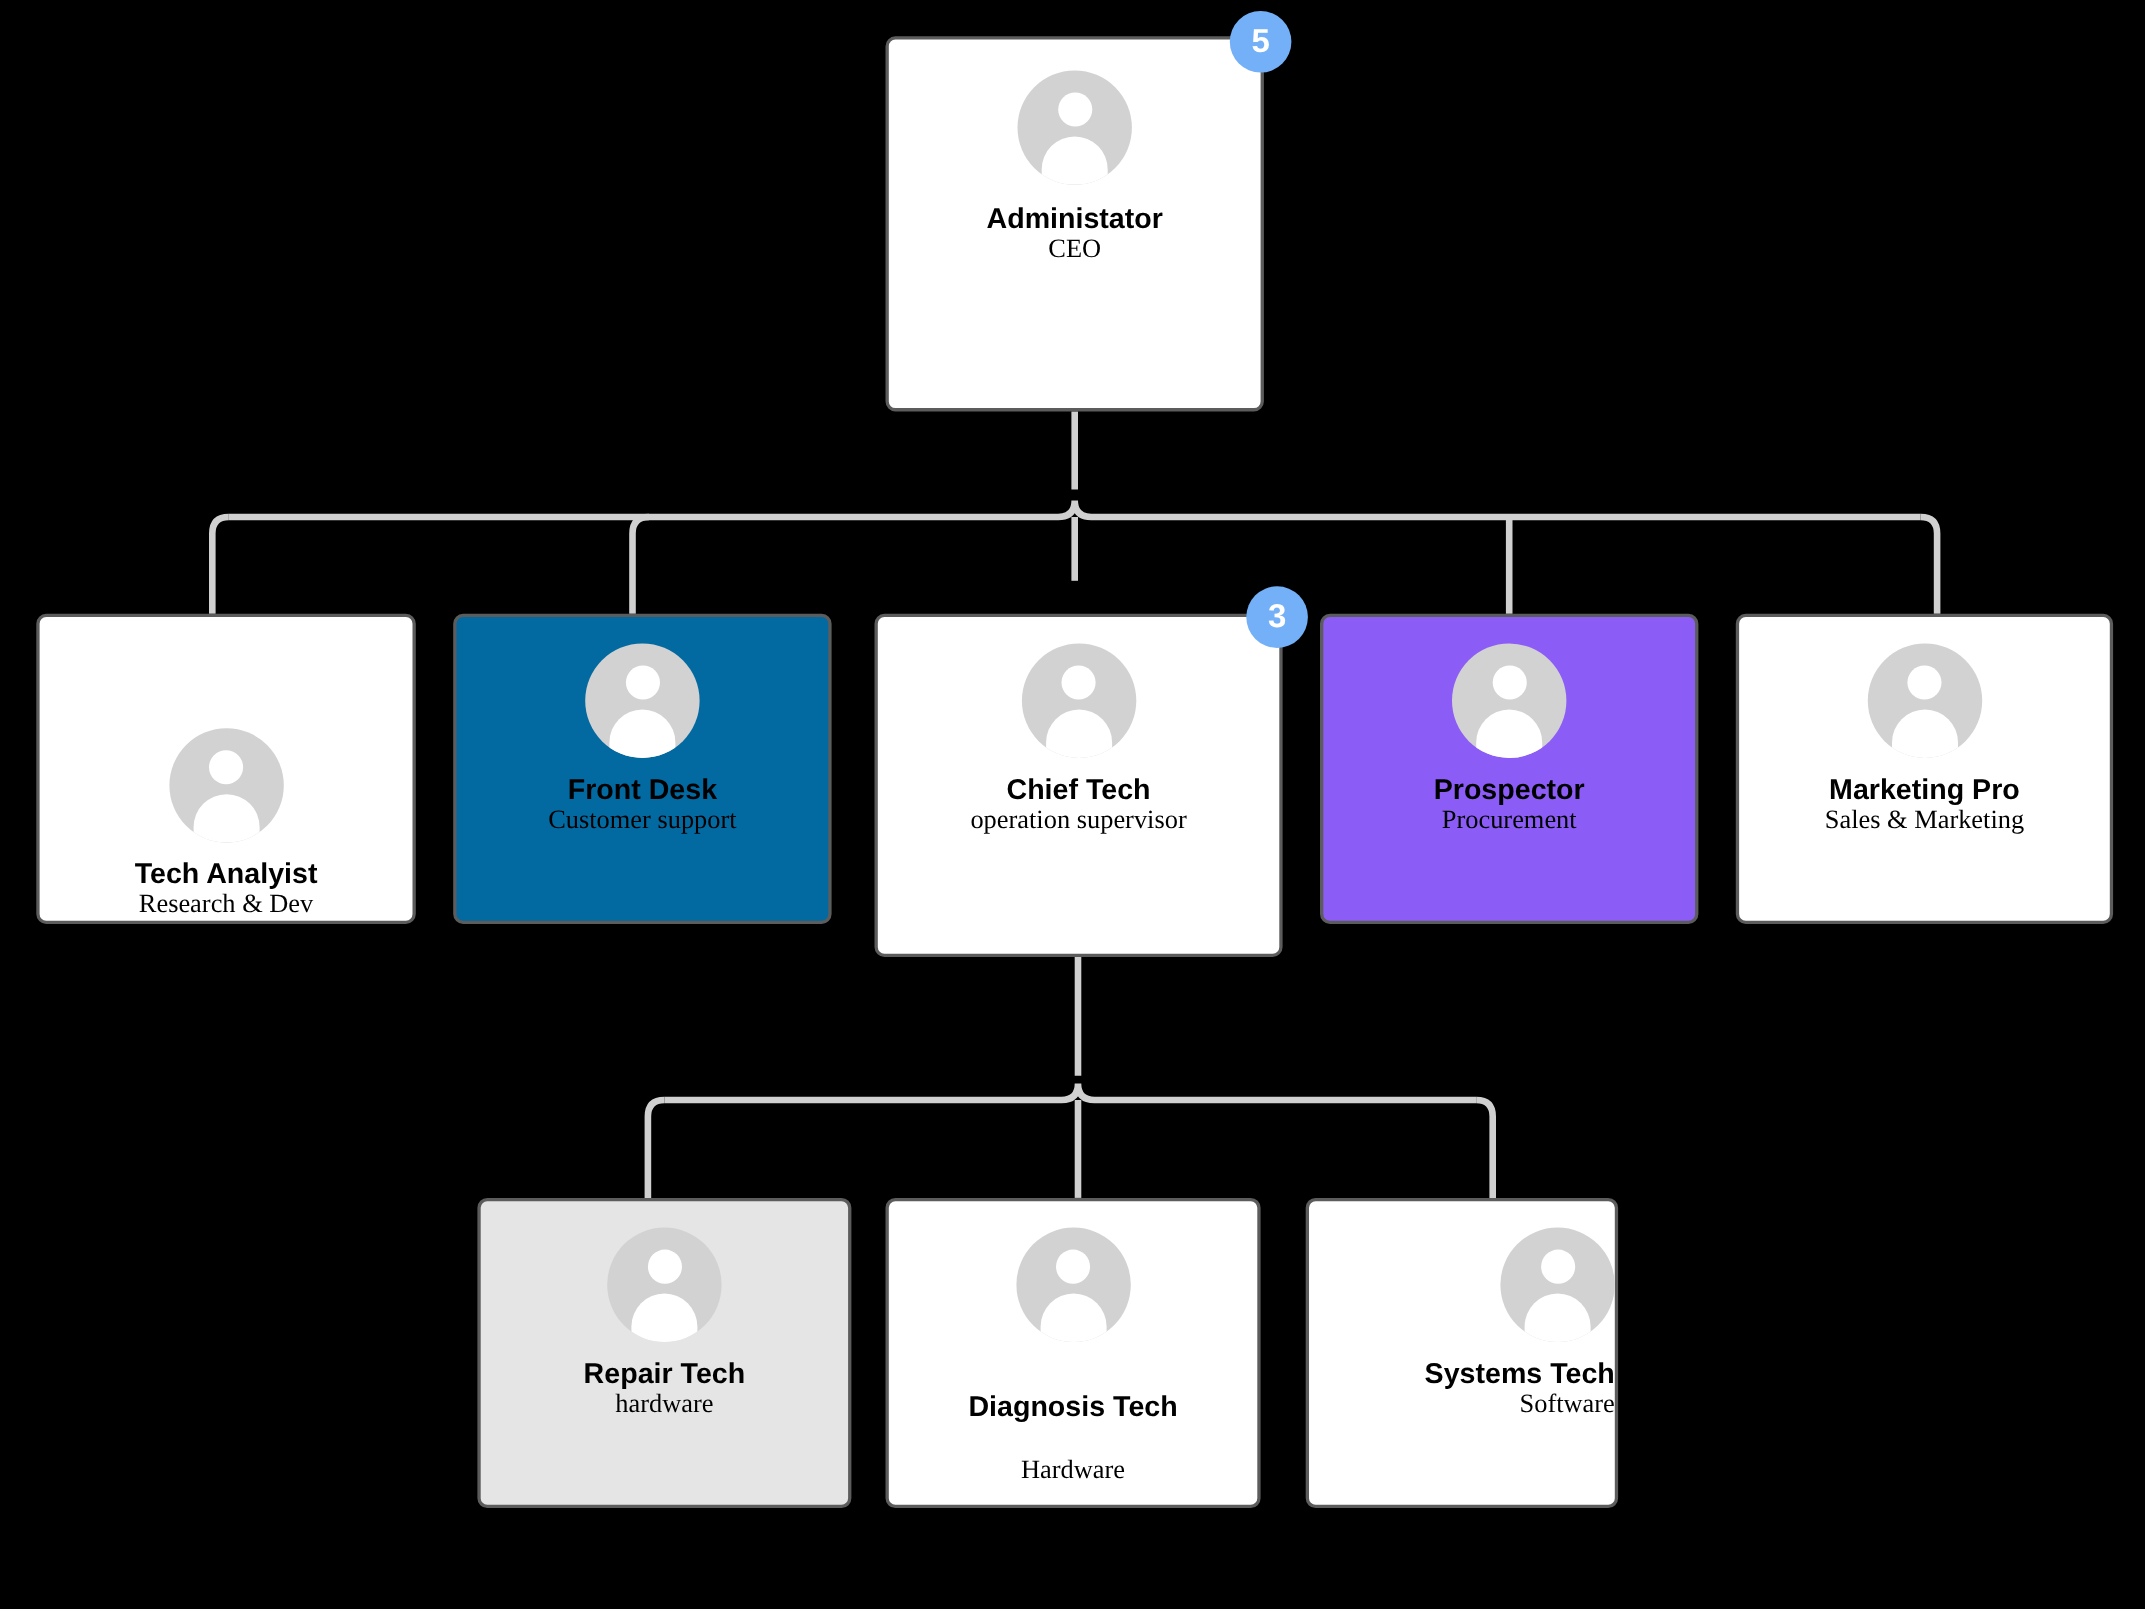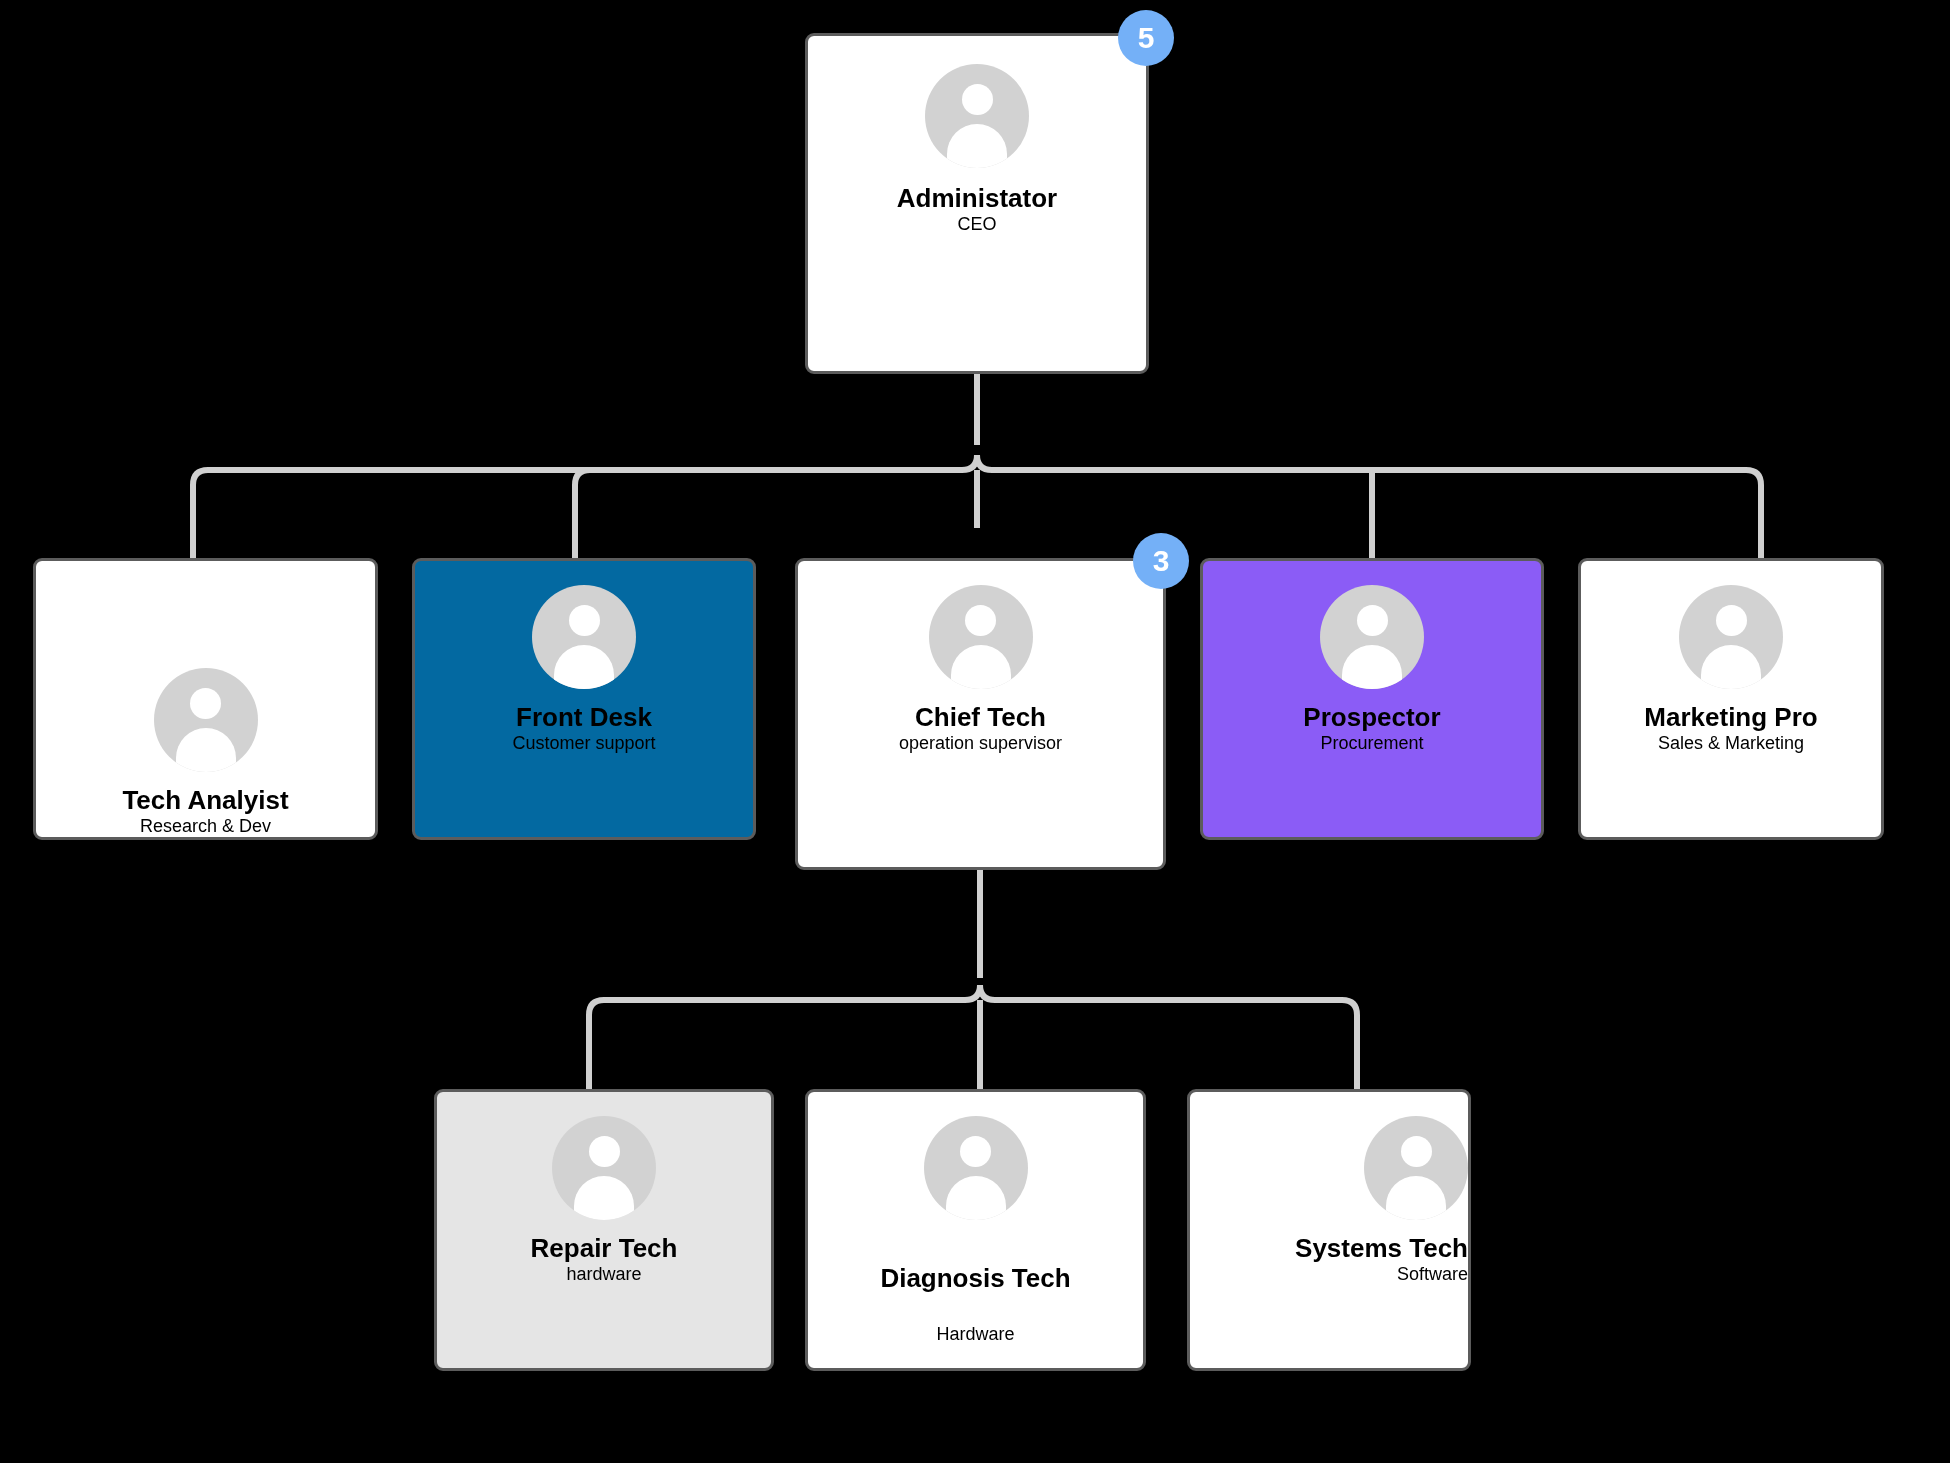--- a/index.html
+++ b/index.html
@@ -79,26 +79,27 @@
 
   .node-title {
     font-size: 26px;
     font-weight: bold;
     color: #000000;
     line-height: 1.15;
     text-align: center;
     white-space: nowrap;
   }
   .node-subtitle {
-    font-size: 18px;
+    font-size: 24px;
     font-weight: normal;
     color: #000000;
     line-height: 1.15;
     text-align: center;
     white-space: nowrap;
+    font-family: Liberation Serif, serif;
   }
 
   .badge {
     position: absolute;
     width: 56px;
     height: 56px;
     border-radius: 50%;
     background: #74b0f7;
     color: #ffffff;
     font-size: 30px;
@@ -116,21 +117,21 @@
   #node-root .node-title { margin-top: 16px; }
 
   #node-root .badge { right: -28px; top: -26px; }
 
   
   .row2 { top: 558px; height: 282px; }
   #node-tech-analyist { left: 33px;   width: 345px; justify-content: flex-end; }
   #node-front-desk    { left: 412px;  width: 344px; }
   #node-chief-tech    { left: 795px;  width: 371px; height: 312px; }
   #node-prospector    { left: 1200px; width: 344px; }
-  #node-marketing-pro { left: 1578px; width: 306px; align-items: center; }
+  #node-marketing-pro { left: 1578px; width: 343px; align-items: center; }
 
   .row2 .avatar { margin-top: 24px; }
   .row2 .node-title { margin-top: 14px; }
 
   #node-chief-tech .badge { right: -26px; top: -28px; }
 
   
   .row3 { top: 1089px; height: 282px; }
   #node-repair-tech    { left: 434px;  width: 340px; }
   #node-diagnosis-tech { left: 805px;  width: 341px; }

